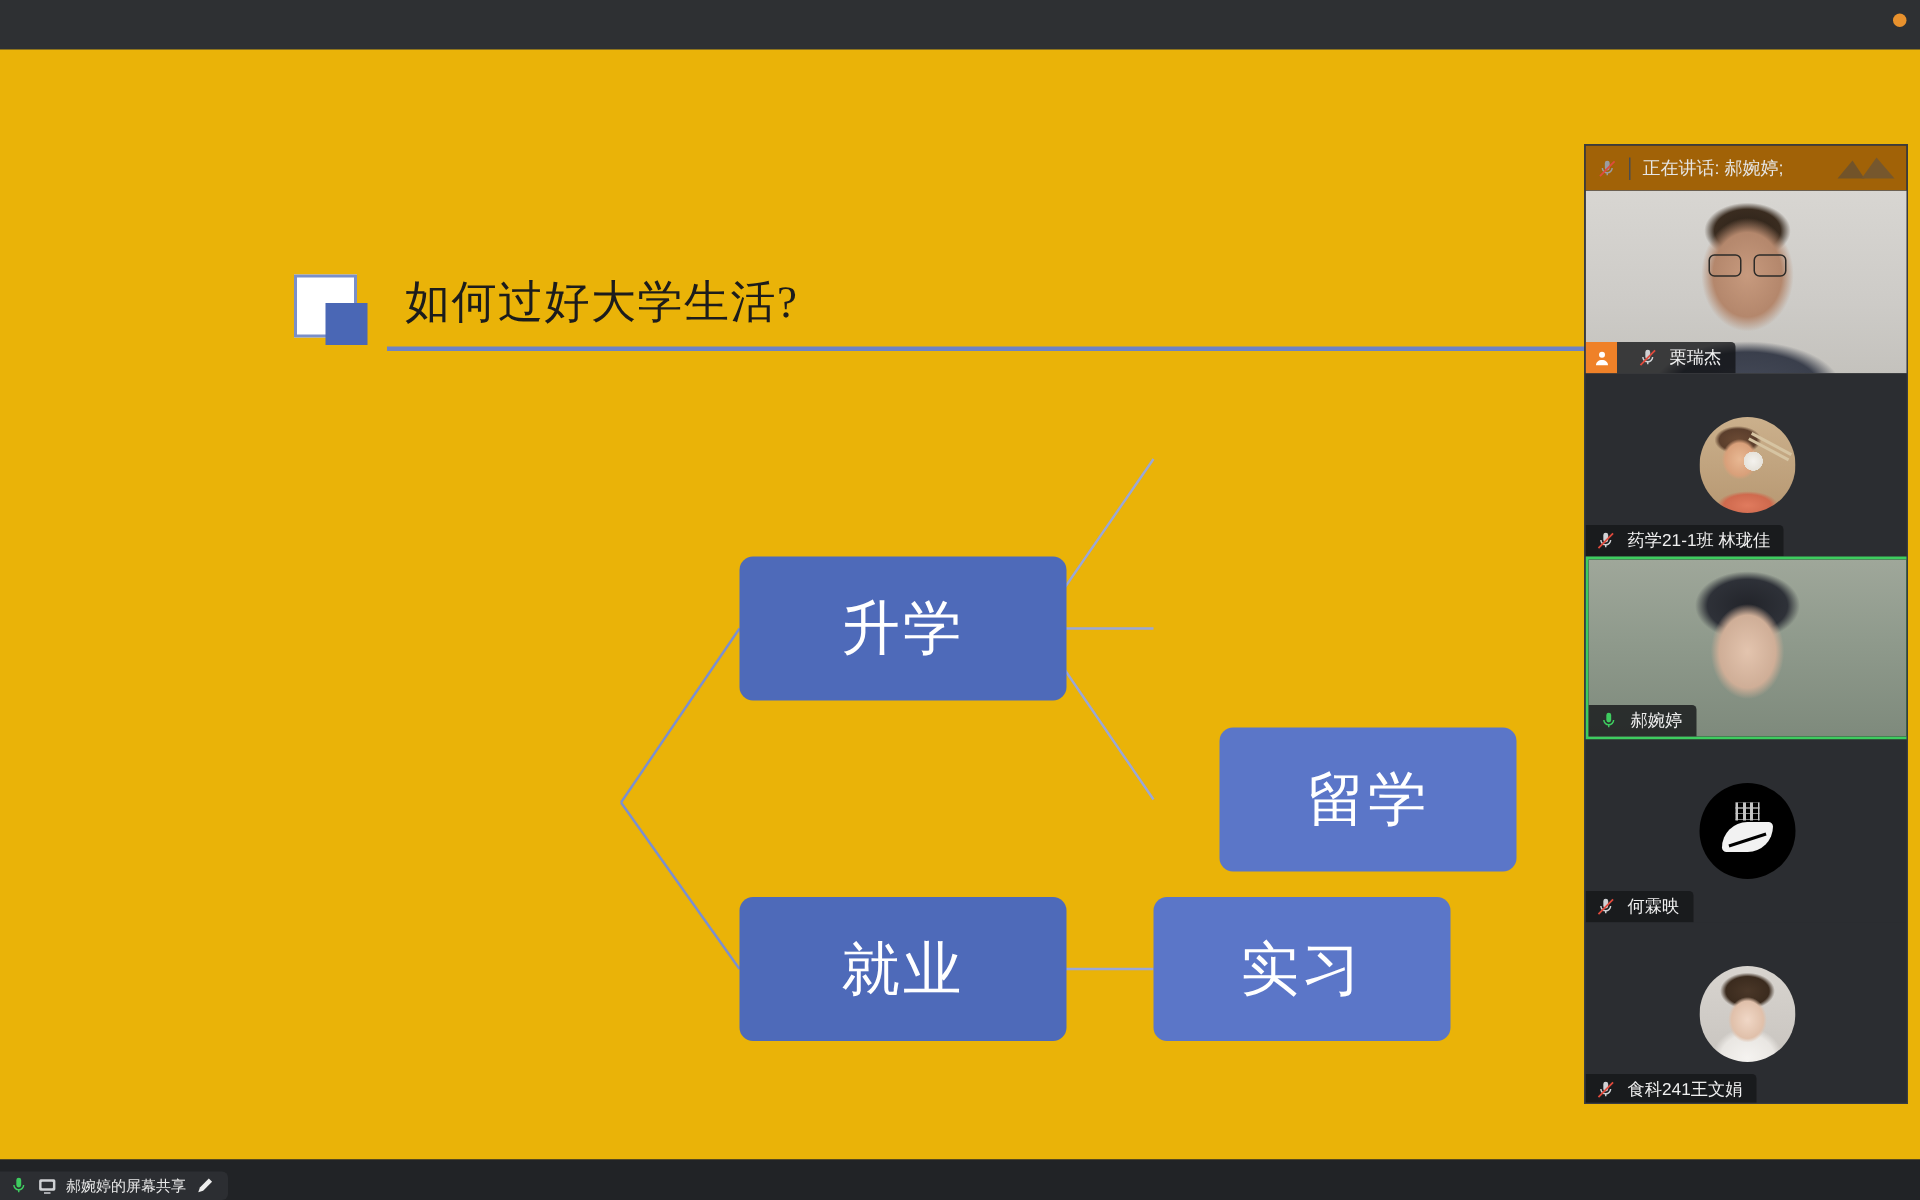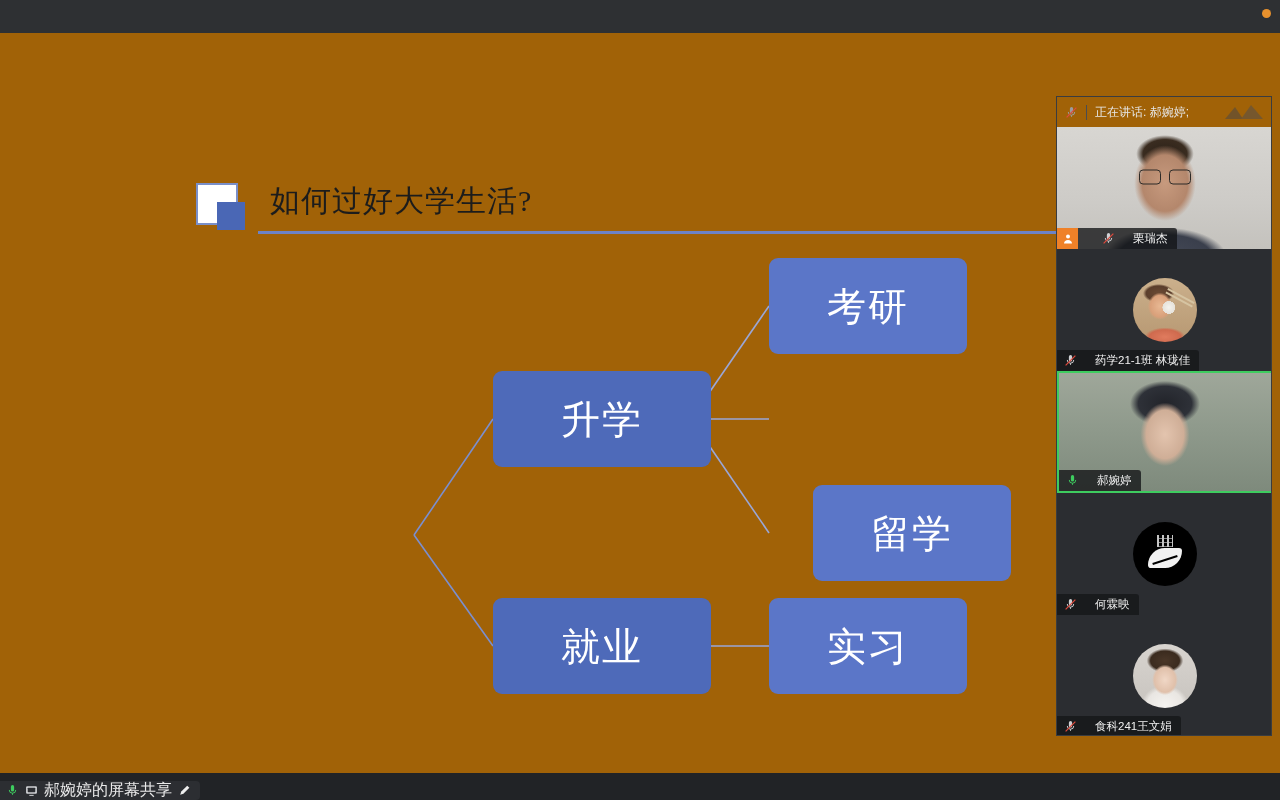--- a/index.html
+++ b/index.html
@@ -20,21 +20,21 @@
   .top-bar-dot {
     position: absolute; right: 9px; top: 9px;
     width: 9px; height: 9px; border-radius: 50%;
     background: #e8912d;
   }
 
   
   .slide {
     position: absolute; left: 0; top: 33px;
     width: 1280px; height: 740px;
-    background: #a16207;
+    background: #eab308;
     overflow: hidden;
   }
 
   
   .title-row {
     position: absolute; left: 196px; top: 122px;
     width: 1060px; height: 90px;
   }
   .sq-outline {
     position: absolute; left: 0; top: 28px;
@@ -197,21 +197,21 @@
   .avatar-person {
     background:
       radial-gradient(ellipse 17px 20px at 50% 56%, #f0d7c6 0%, #e0c0aa 62%, rgba(224,192,170,0) 76%),
       radial-gradient(ellipse 24px 16px at 50% 26%, #4a3728 0%, #3b2b1e 60%, rgba(59,43,30,0) 76%),
       radial-gradient(ellipse 30px 26px at 50% 96%, #f5f3f0 0%, #e9e6e2 60%, rgba(233,230,226,0) 78%),
       linear-gradient(#d8d4cf, #c8c4bf);
   }
 
   .name-chip {
     position: absolute; left: 0; bottom: 0;
-    display: flex; align-items: center; gap: 18px;
+    display: flex; align-items: center; gap: 8px;
     height: 21px; padding: 0 9px 0 0;
     background: rgba(22,23,26,.82);
     border-top-right-radius: 3px;
     max-width: 212px;
   }
   .name-chip.on-video { background: rgba(18,19,22,.78); }
   .host-badge {
     width: 21px; height: 21px; background: #ef8128;
     display: flex; align-items: center; justify-content: center;
     flex: 0 0 auto;
@@ -230,21 +230,21 @@
     position: absolute; left: 0; top: 773px; width: 1280px; height: 27px;
     background: #212326;
   }
   .share-pill {
     position: absolute; left: 0; top: 781px;
     height: 19px; display: flex; align-items: center; gap: 6px;
     padding: 0 9px 0 6px;
     background: #2c2e32;
     border-top-right-radius: 4px; border-bottom-right-radius: 4px;
   }
-  .share-text { color: #e9e9e9; font-size: 16px; white-space: nowrap; }
+  .share-text { color: #e9e9e9; font-size: 10px; white-space: nowrap; }
   .icon-sm { width: 13px; height: 13px; display: block; flex: 0 0 auto; }
 </style>
 </head>
 <body>
 
 <div id="app">
 
   <div class="top-bar">
     <div class="top-bar-dot"></div>
   </div>
@@ -268,21 +268,20 @@
         <path d="M691 386 L769 386" stroke="#9aa7d8" stroke-width="1.6" fill="none"></path>
         <path d="M691 386 L769 500" stroke="#9aa7d8" stroke-width="1.6" fill="none"></path>
 
         <path d="M691 613 L769 613" stroke="#9aa7d8" stroke-width="1.6" fill="none"></path>
       </svg>
 
 
       <div class="node node-mid node-mid-1">升学</div>
       <div class="node node-mid node-mid-2">就业</div>
 
-      <div class="node node-leaf node-leaf-1">考研</div>
       <div class="node node-leaf node-leaf-3">留学</div>
       <div class="node node-leaf node-leaf-4">实习</div>
     </div>
   </div>
 
   <div class="panel">
 
     <div class="panel-header">
       <svg class="icon-sm" viewBox="0 0 24 24">
         <path d="M9 5a3 3 0 0 1 6 0v6a3 3 0 0 1-6 0z" fill="#9a9ca0"></path>

